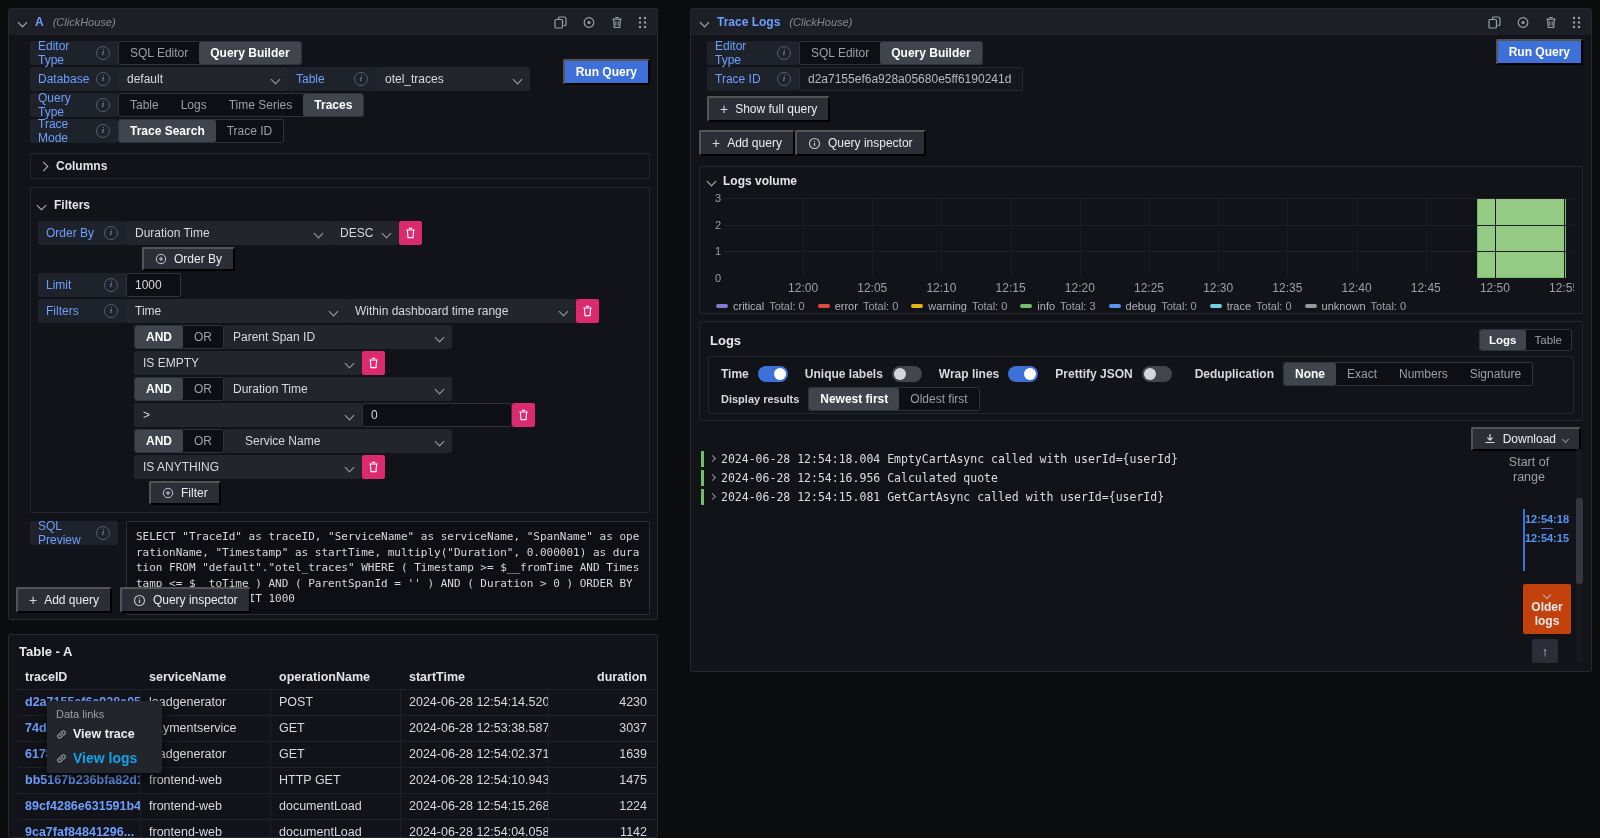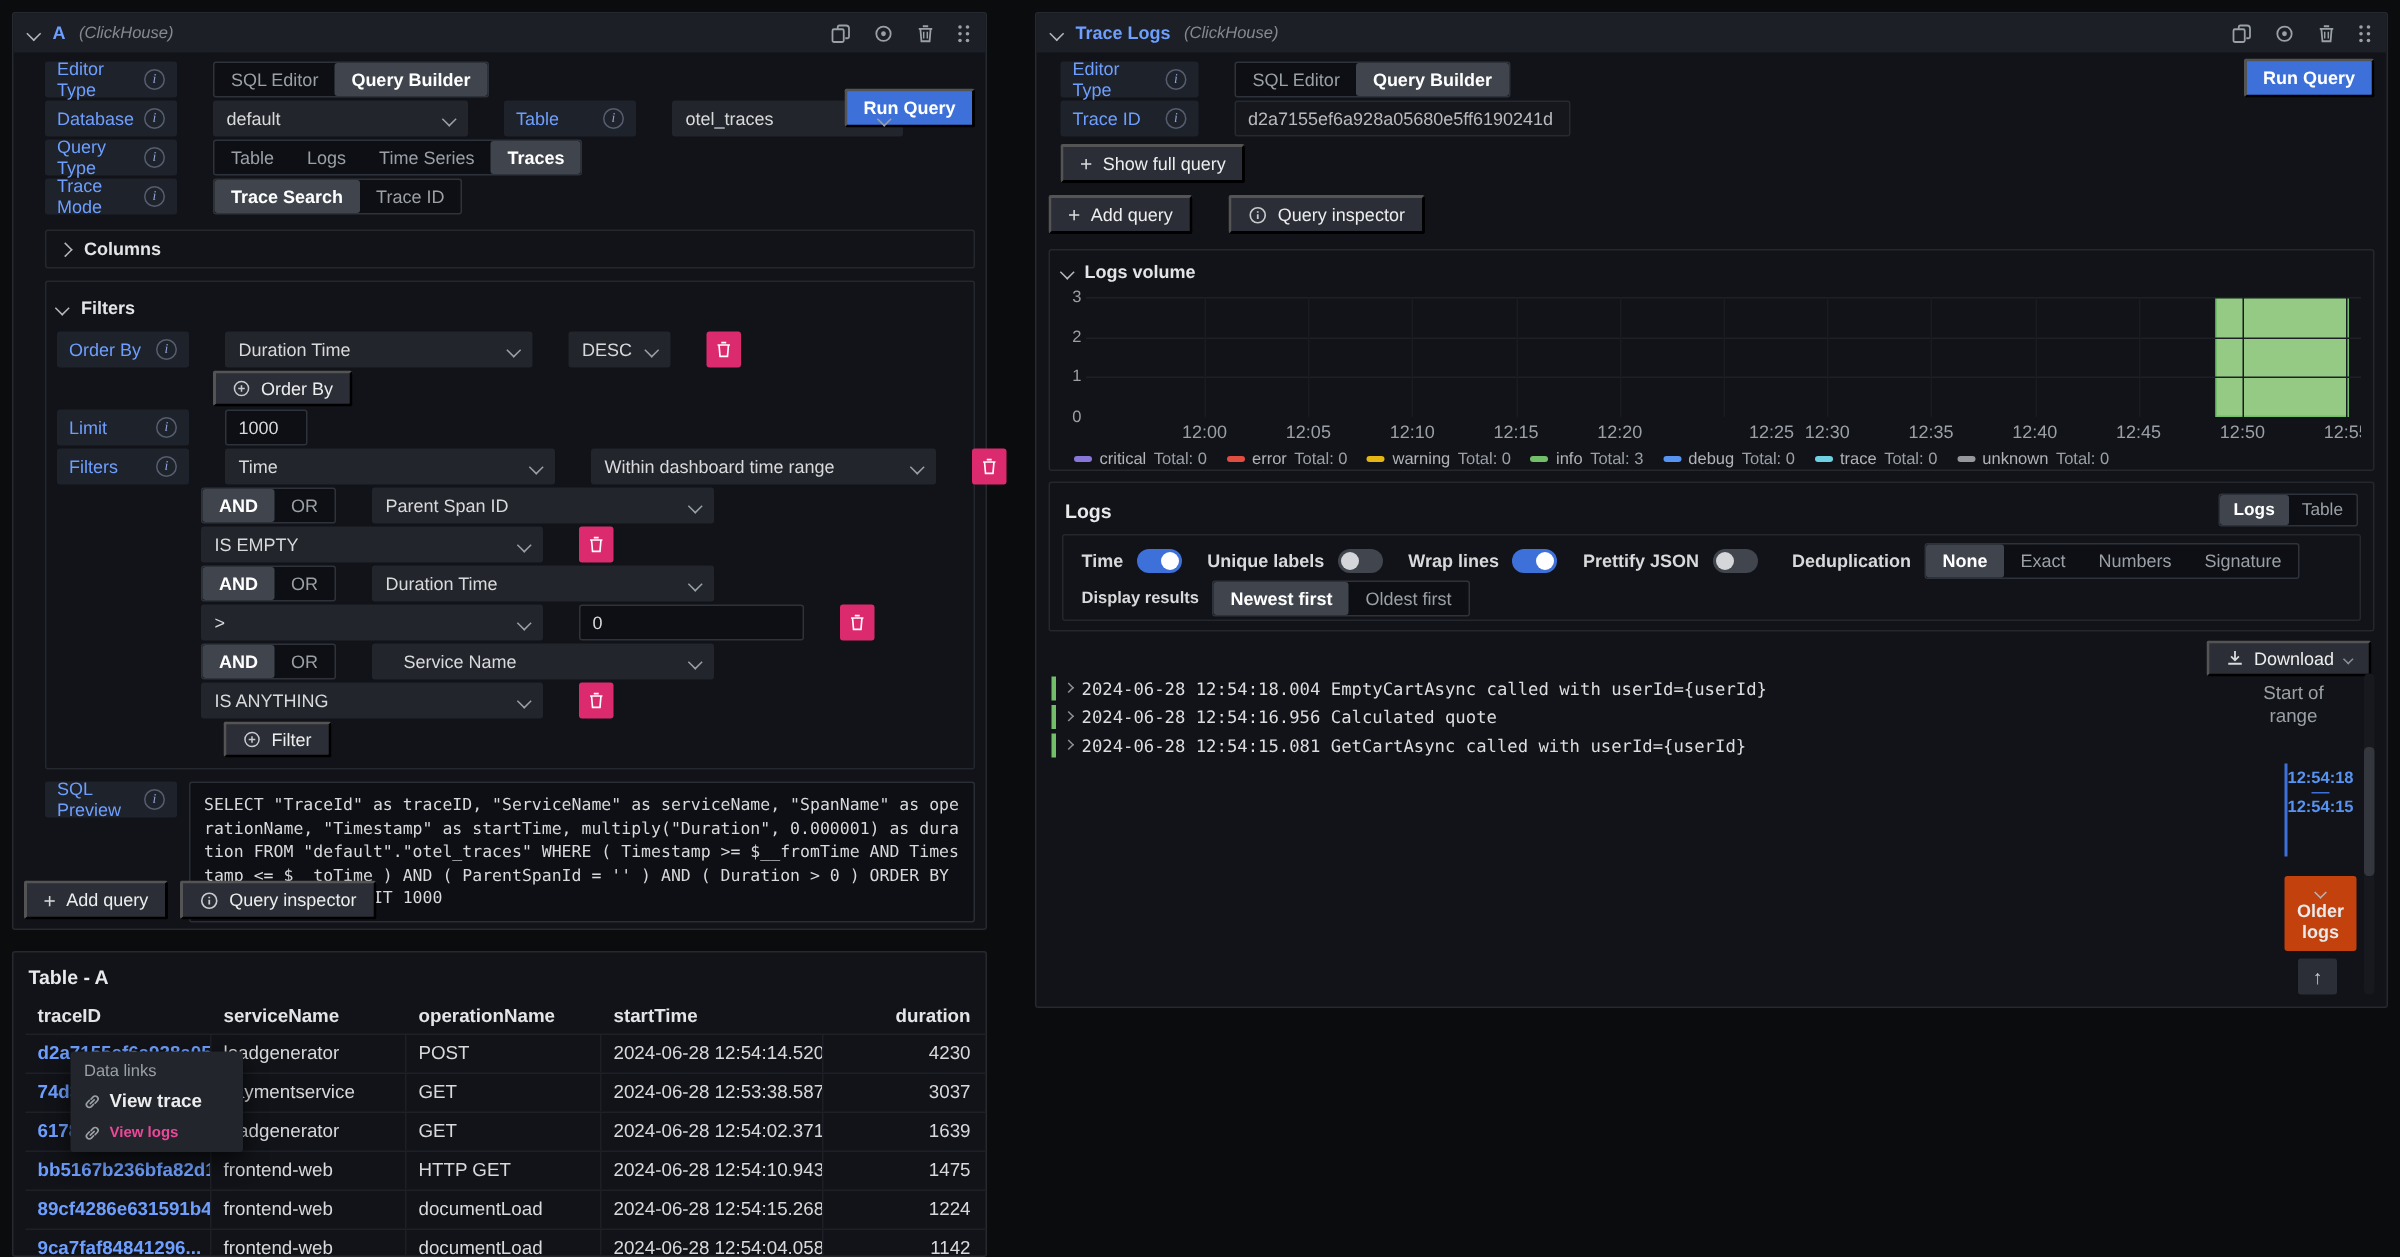--- a/index.html
+++ b/index.html
@@ -7,21 +7,21 @@
        color:#d8d9da;position:relative;overflow:hidden;font-size:12px;}
   .panel{position:absolute;background:#111318;border:1px solid #26292f;border-radius:2px;box-sizing:border-box;}
   .phead{height:26px;background:#1c1f26;display:flex;align-items:center;gap:9px;padding:0 10px;}
   .ptitle{color:#6e9fff;font-size:12px;font-weight:700;}
   .pds{color:#85898f;font-size:11px;font-style:italic;}
   .picons{margin-left:auto;display:flex;gap:15px;align-items:center;}
   .chev{display:inline-block;width:6px;height:6px;border-right:1.5px solid #b4b7bc;border-bottom:1.5px solid #b4b7bc;
         transform:rotate(45deg);flex:none;}
   .chev.right{transform:rotate(-45deg);}
   .chev.tiny{width:4px;height:4px;border-color:#8e9297;}
-  .row{display:flex;align-items:center;gap:24px;height:24px;margin-bottom:2px;}
+  .row{display:flex;align-items:center;gap:0;height:24px;margin-bottom:2px;}
   .flabel{display:inline-flex;align-items:center;justify-content:space-between;gap:6px;background:#1e222b;color:#6e9fff;
           font-size:12px;font-weight:500;height:24px;padding:0 8px;border-radius:2px;box-sizing:border-box;flex:none;}
   .info{width:12px;height:12px;border:1px solid #565d6e;border-radius:50%;font-size:9px;line-height:11px;text-align:center;
         color:#8fa6d8;font-family:"Liberation Serif",serif;font-style:italic;flex:none;display:inline-block;}
   .sel{display:inline-flex;align-items:center;justify-content:space-between;background:#22252c;height:24px;padding:0 9px;
        border-radius:2px;font-size:12px;color:#d8d9da;box-sizing:border-box;flex:none;white-space:nowrap;overflow:hidden;}
   .sel .chev{border-color:#9aa0a6;margin-left:8px;}
   .inp{background:#0d0f14;border:1px solid #2e323b;height:24px;padding:0 8px;border-radius:2px;font-size:12px;color:#d8d9da;
        display:inline-flex;align-items:center;box-sizing:border-box;flex:none;}
   .rgroup{display:inline-flex;align-items:stretch;background:#0d0f14;border:1px solid #2e323b;border-radius:2px;height:24px;
@@ -397,21 +397,21 @@
     <div style="display:flex;align-items:center;gap:6px;margin-bottom:9px;">
       <svg width="11" height="11" viewBox="0 0 11 11">
           <path d="M4.2 6.8l2.6-2.6M3.6 4.6L2.2 6a1.9 1.9 0 0 0 2.7 2.7l1.4-1.4M7.4 6.4l1.4-1.4a1.9 1.9 0 0 0-2.7-2.7L4.7 3.7" fill="none" stroke="#9aa0a6" stroke-width="1.1" stroke-linecap="round"></path>
         </svg>
       <span style="font-size:12.5px;font-weight:700;color:#eceded;">View trace</span>
     </div>
     <div style="display:flex;align-items:center;gap:6px;">
       <svg width="11" height="11" viewBox="0 0 11 11">
           <path d="M4.2 6.8l2.6-2.6M3.6 4.6L2.2 6a1.9 1.9 0 0 0 2.7 2.7l1.4-1.4M7.4 6.4l1.4-1.4a1.9 1.9 0 0 0-2.7-2.7L4.7 3.7" fill="none" stroke="#9aa0a6" stroke-width="1.1" stroke-linecap="round"></path>
         </svg>
-      <span style="font-size:10px;font-weight:700;color:#ec4899;">View logs</span>
+      <span style="font-size:14px;font-weight:700;color:#0ea5e9;">View logs</span>
     </div>
   </div>
 </div>
 
 <div class="panel" style="left:690px;top:8px;width:902px;height:664px;">
   <div class="phead">
     <span class="chev"></span>
     <span class="ptitle">Trace Logs</span>
     <span class="pds">(ClickHouse)</span>
     <span class="picons">
@@ -521,21 +521,21 @@
           <div class="vgrid" style="left: 90.6977%;"></div>
           <div class="vgrid" style="left: 98.8372%;"></div>
         </div>
     </div>
     <div id="lv-xlab" style="position:relative;height:14px;margin:3px 8px 0 24px;overflow:hidden;">
         <span class="xlab" style="left: 9.30233%;">12:00</span>
         <span class="xlab" style="left: 17.4419%;">12:05</span>
         <span class="xlab" style="left: 25.5814%;">12:10</span>
         <span class="xlab" style="left: 33.7209%;">12:15</span>
         <span class="xlab" style="left: 41.8605%;">12:20</span>
-        <span class="xlab" style="left: 50%; margin-left: 32px;">12:25</span>
+        <span class="xlab" style="left: 50%;">12:25</span>
         <span class="xlab" style="left: 58.1395%;">12:30</span>
         <span class="xlab" style="left: 66.2791%;">12:35</span>
         <span class="xlab" style="left: 74.4186%;">12:40</span>
         <span class="xlab" style="left: 82.5581%;">12:45</span>
         <span class="xlab" style="left: 90.6977%;">12:50</span>
         <span class="xlab" style="left: 98.8372%;">12:55</span>
       </div>
     <div id="lv-legend" style="display:flex;gap:13px;align-items:flex-start;margin:5px 8px 0 16px;font-size:11px;color:#b0b3b8;overflow:hidden;">
         <span class="litem">
           <span class="lswatch" style="background: rgb(136, 119, 217);"></span>

